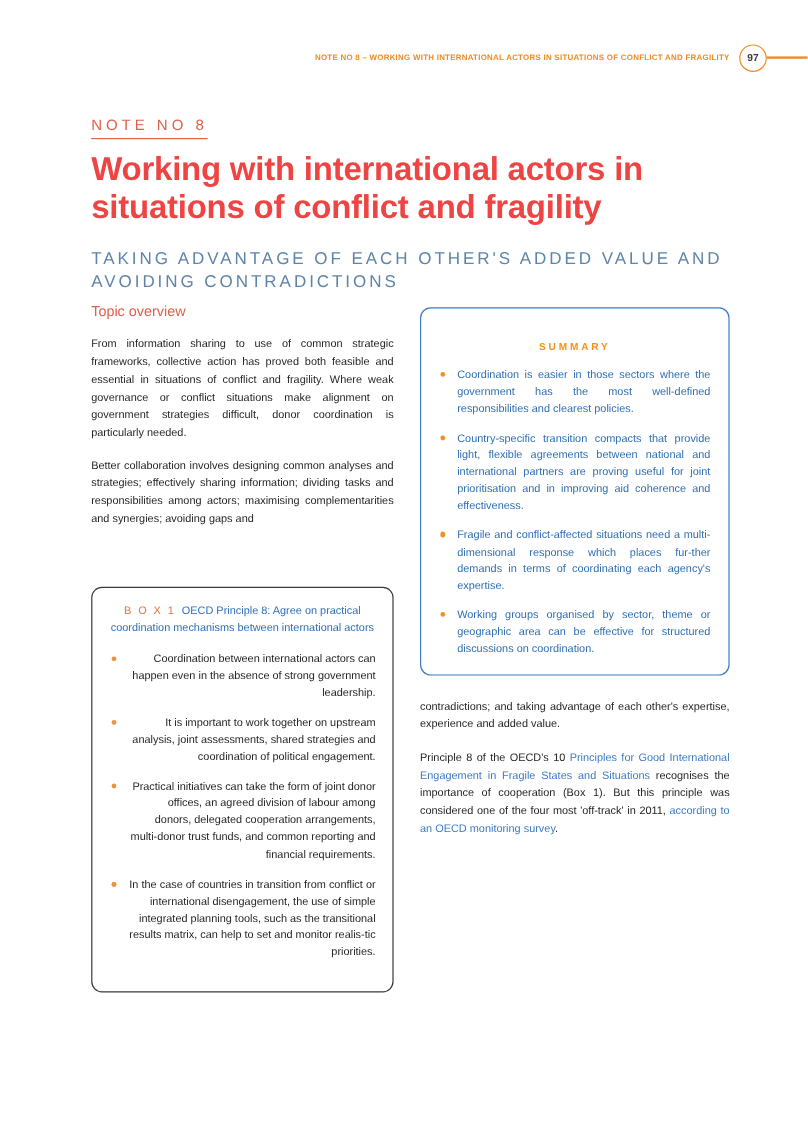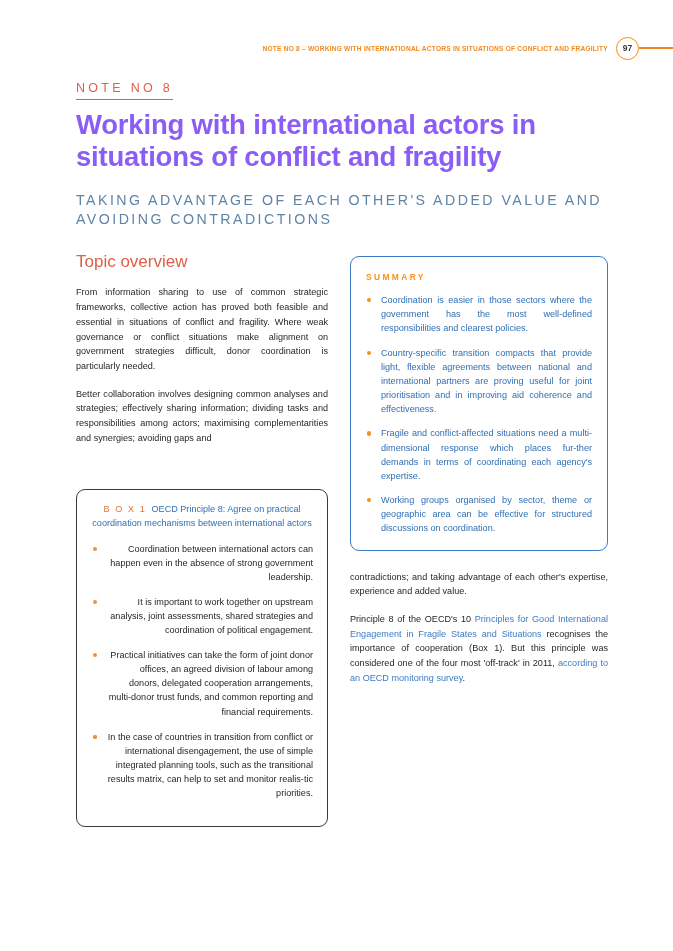--- a/index.html
+++ b/index.html
@@ -53,37 +53,37 @@
     height: 1.3px;
     background: #F18B21;
     width: 34px;
     margin-left: 0px;
   }
 
   
   .title-block {
     position: absolute;
     left: 76px;
-    top: 78px;
+    top: 95px;
     width: 545px;
   }
   .note-label {
     font-size: 12.5px;
     letter-spacing: 3.3px;
     color: #E0614A;
     font-weight: normal;
     display: inline-block;
     padding-bottom: 2px;
     border-bottom: 1.2px solid #E0614A;
     line-height: 1.25;
   }
   .doc-title {
     font-size: 27.5px;
     font-weight: bold;
-    color: #8b5cf6;
+    color: #ef4444;
     line-height: 1.16;
     margin-top: 9px;
     letter-spacing: -0.2px;
   }
   .doc-subtitle {
     font-size: 14.2px;
     letter-spacing: 2.45px;
     color: #5E84A8;
     line-height: 1.38;
     margin-top: 6px;
@@ -98,21 +98,21 @@
     width: 252px;
   }
   .col-right {
     position: absolute;
     left: 350px;
     top: 256px;
     width: 258px;
   }
 
   .section-heading {
-    font-size: 17px;
+    font-size: 12px;
     color: #DD6048;
     margin: 0 0 13px 0;
     font-weight: normal;
     line-height: 1.2;
   }
 
   p.body-text {
     font-size: 9.1px;
     line-height: 1.62;
     color: #231f20;
@@ -127,25 +127,26 @@
   }
 
   
   .summary-box {
     border: 1.4px solid #3D7BC4;
     border-radius: 9px;
     padding: 13px 15px 14px 15px;
     box-sizing: border-box;
   }
   .summary-heading {
+    text-align: center;
     font-size: 8.4px;
     font-weight: bold;
     letter-spacing: 2.4px;
     color: #F5901F;
-    margin: 2px 0 11px 0;
+    margin: 14px 0 11px 0;
   }
   ul.bullets {
     list-style: none;
     margin: 0;
     padding: 0;
   }
   ul.bullets > li {
     position: relative;
     padding-left: 15px;
     margin-bottom: 10px;

